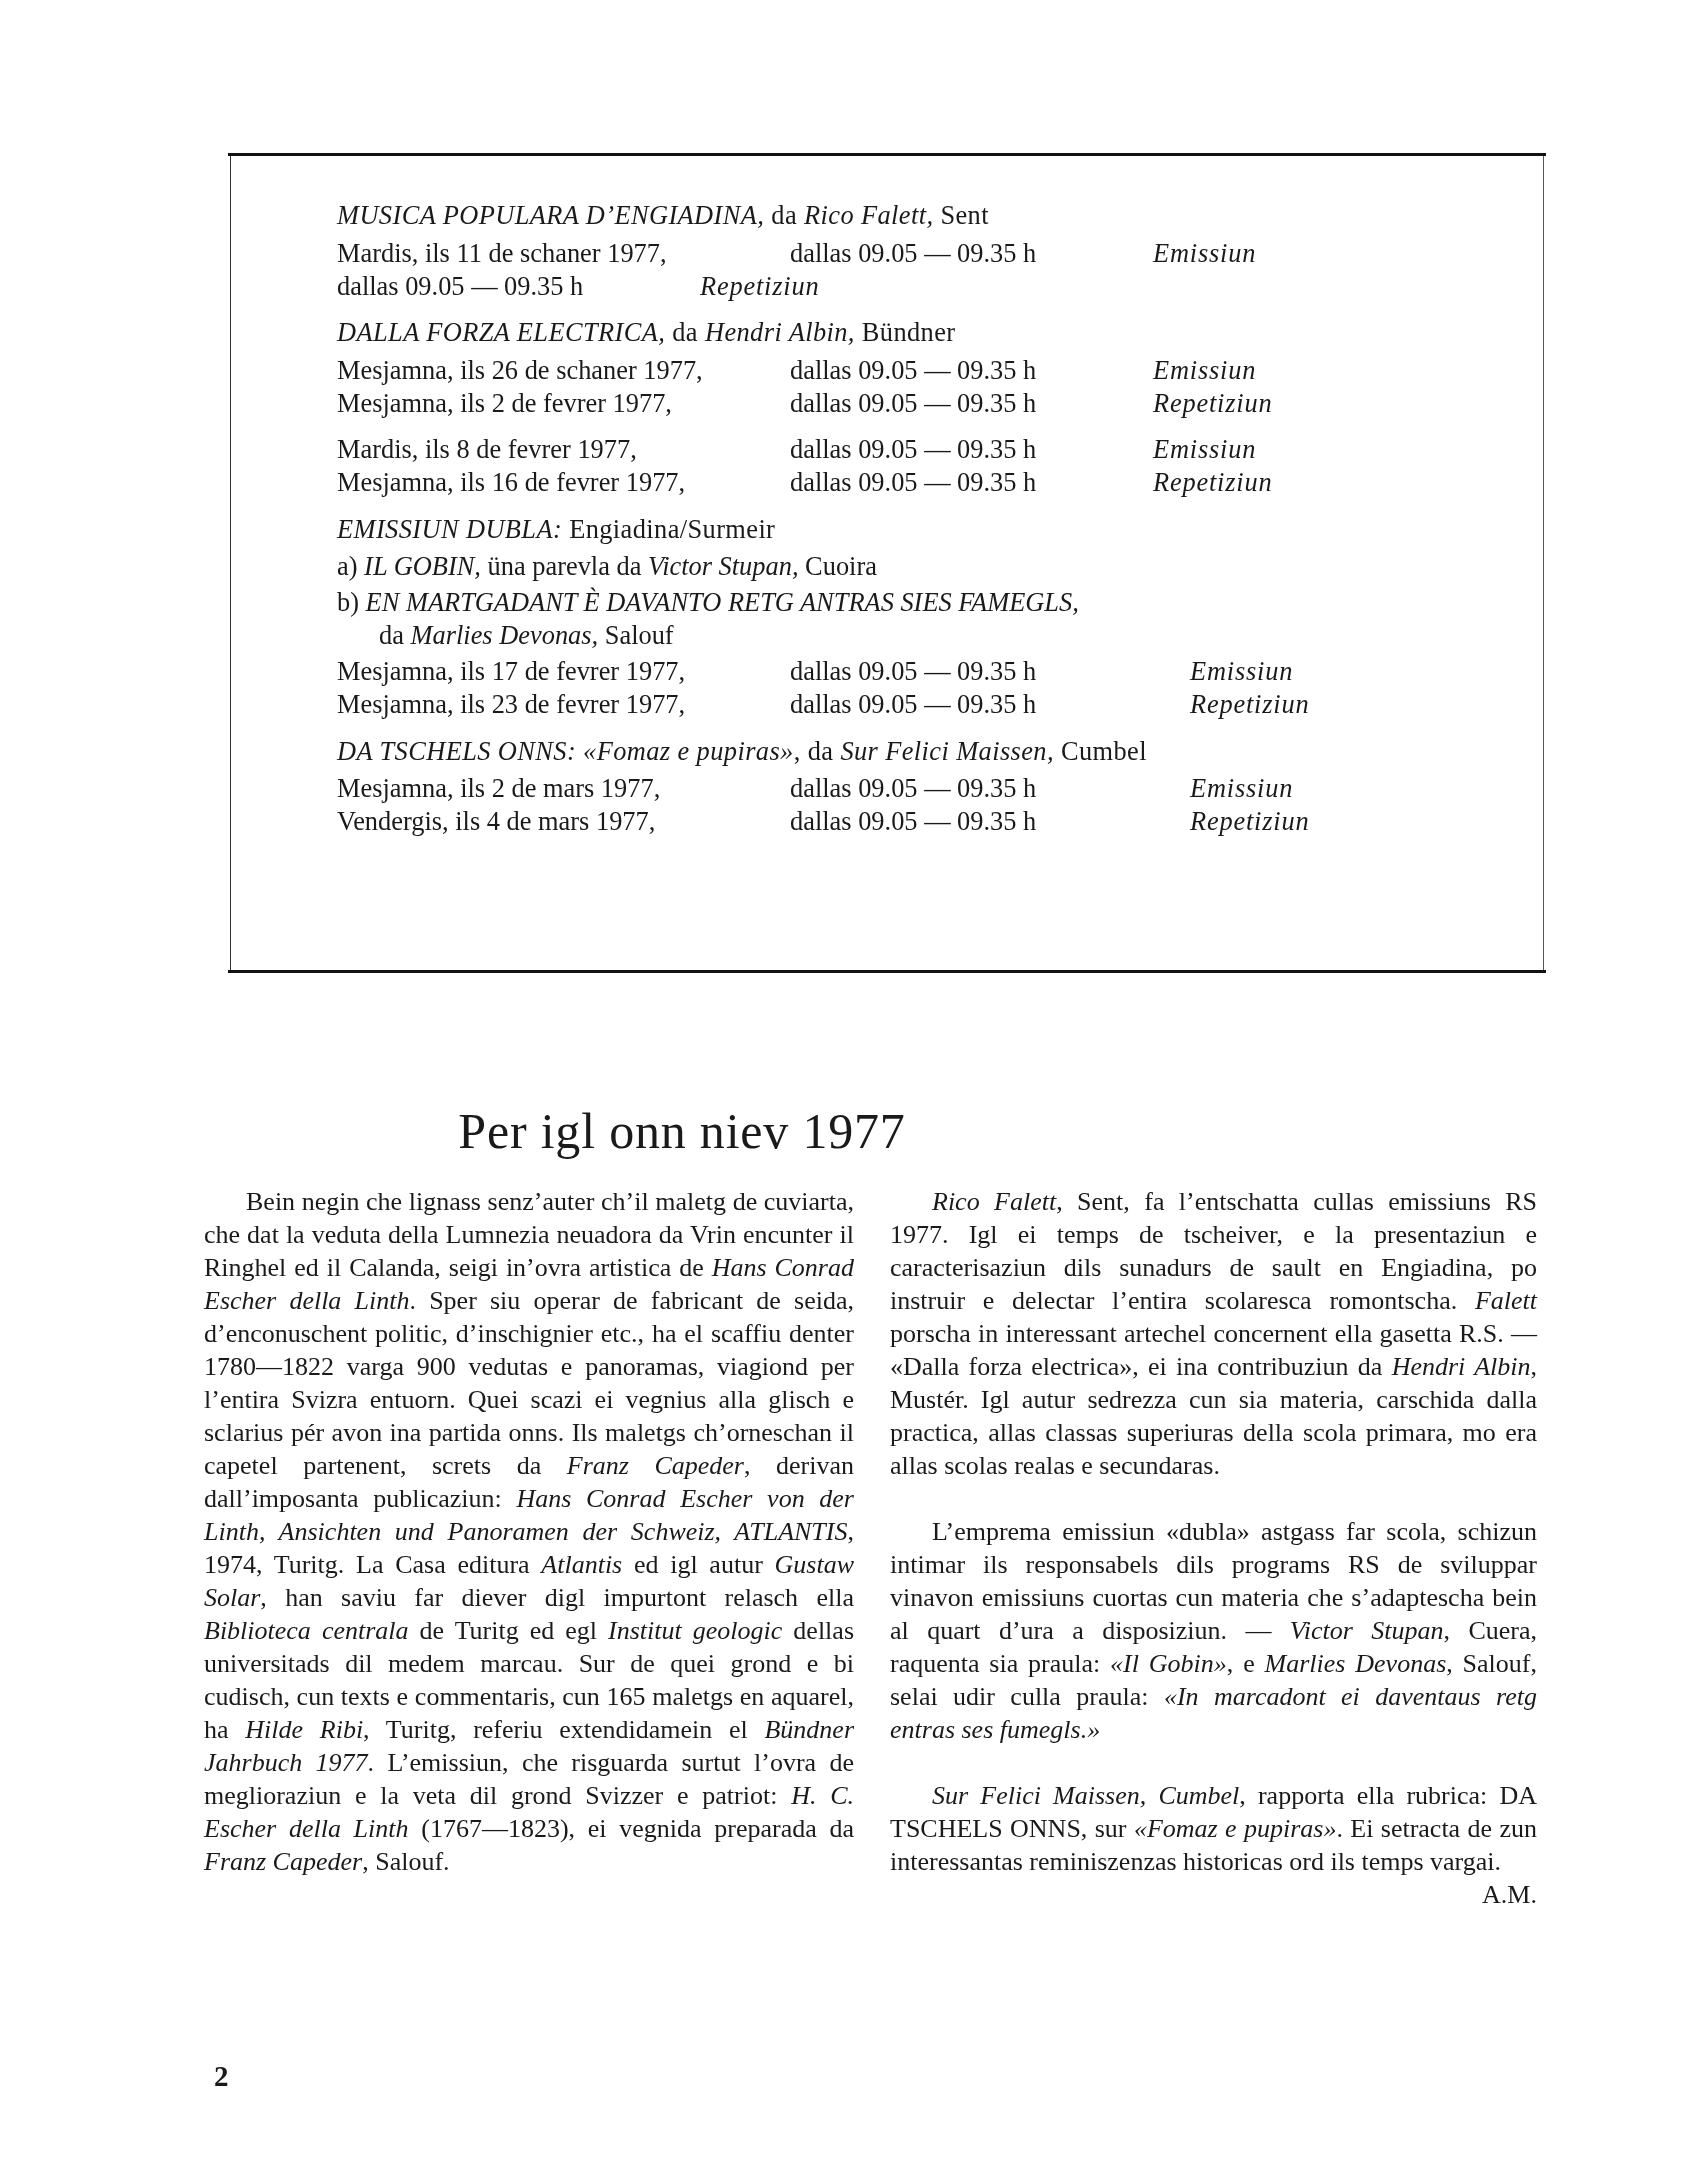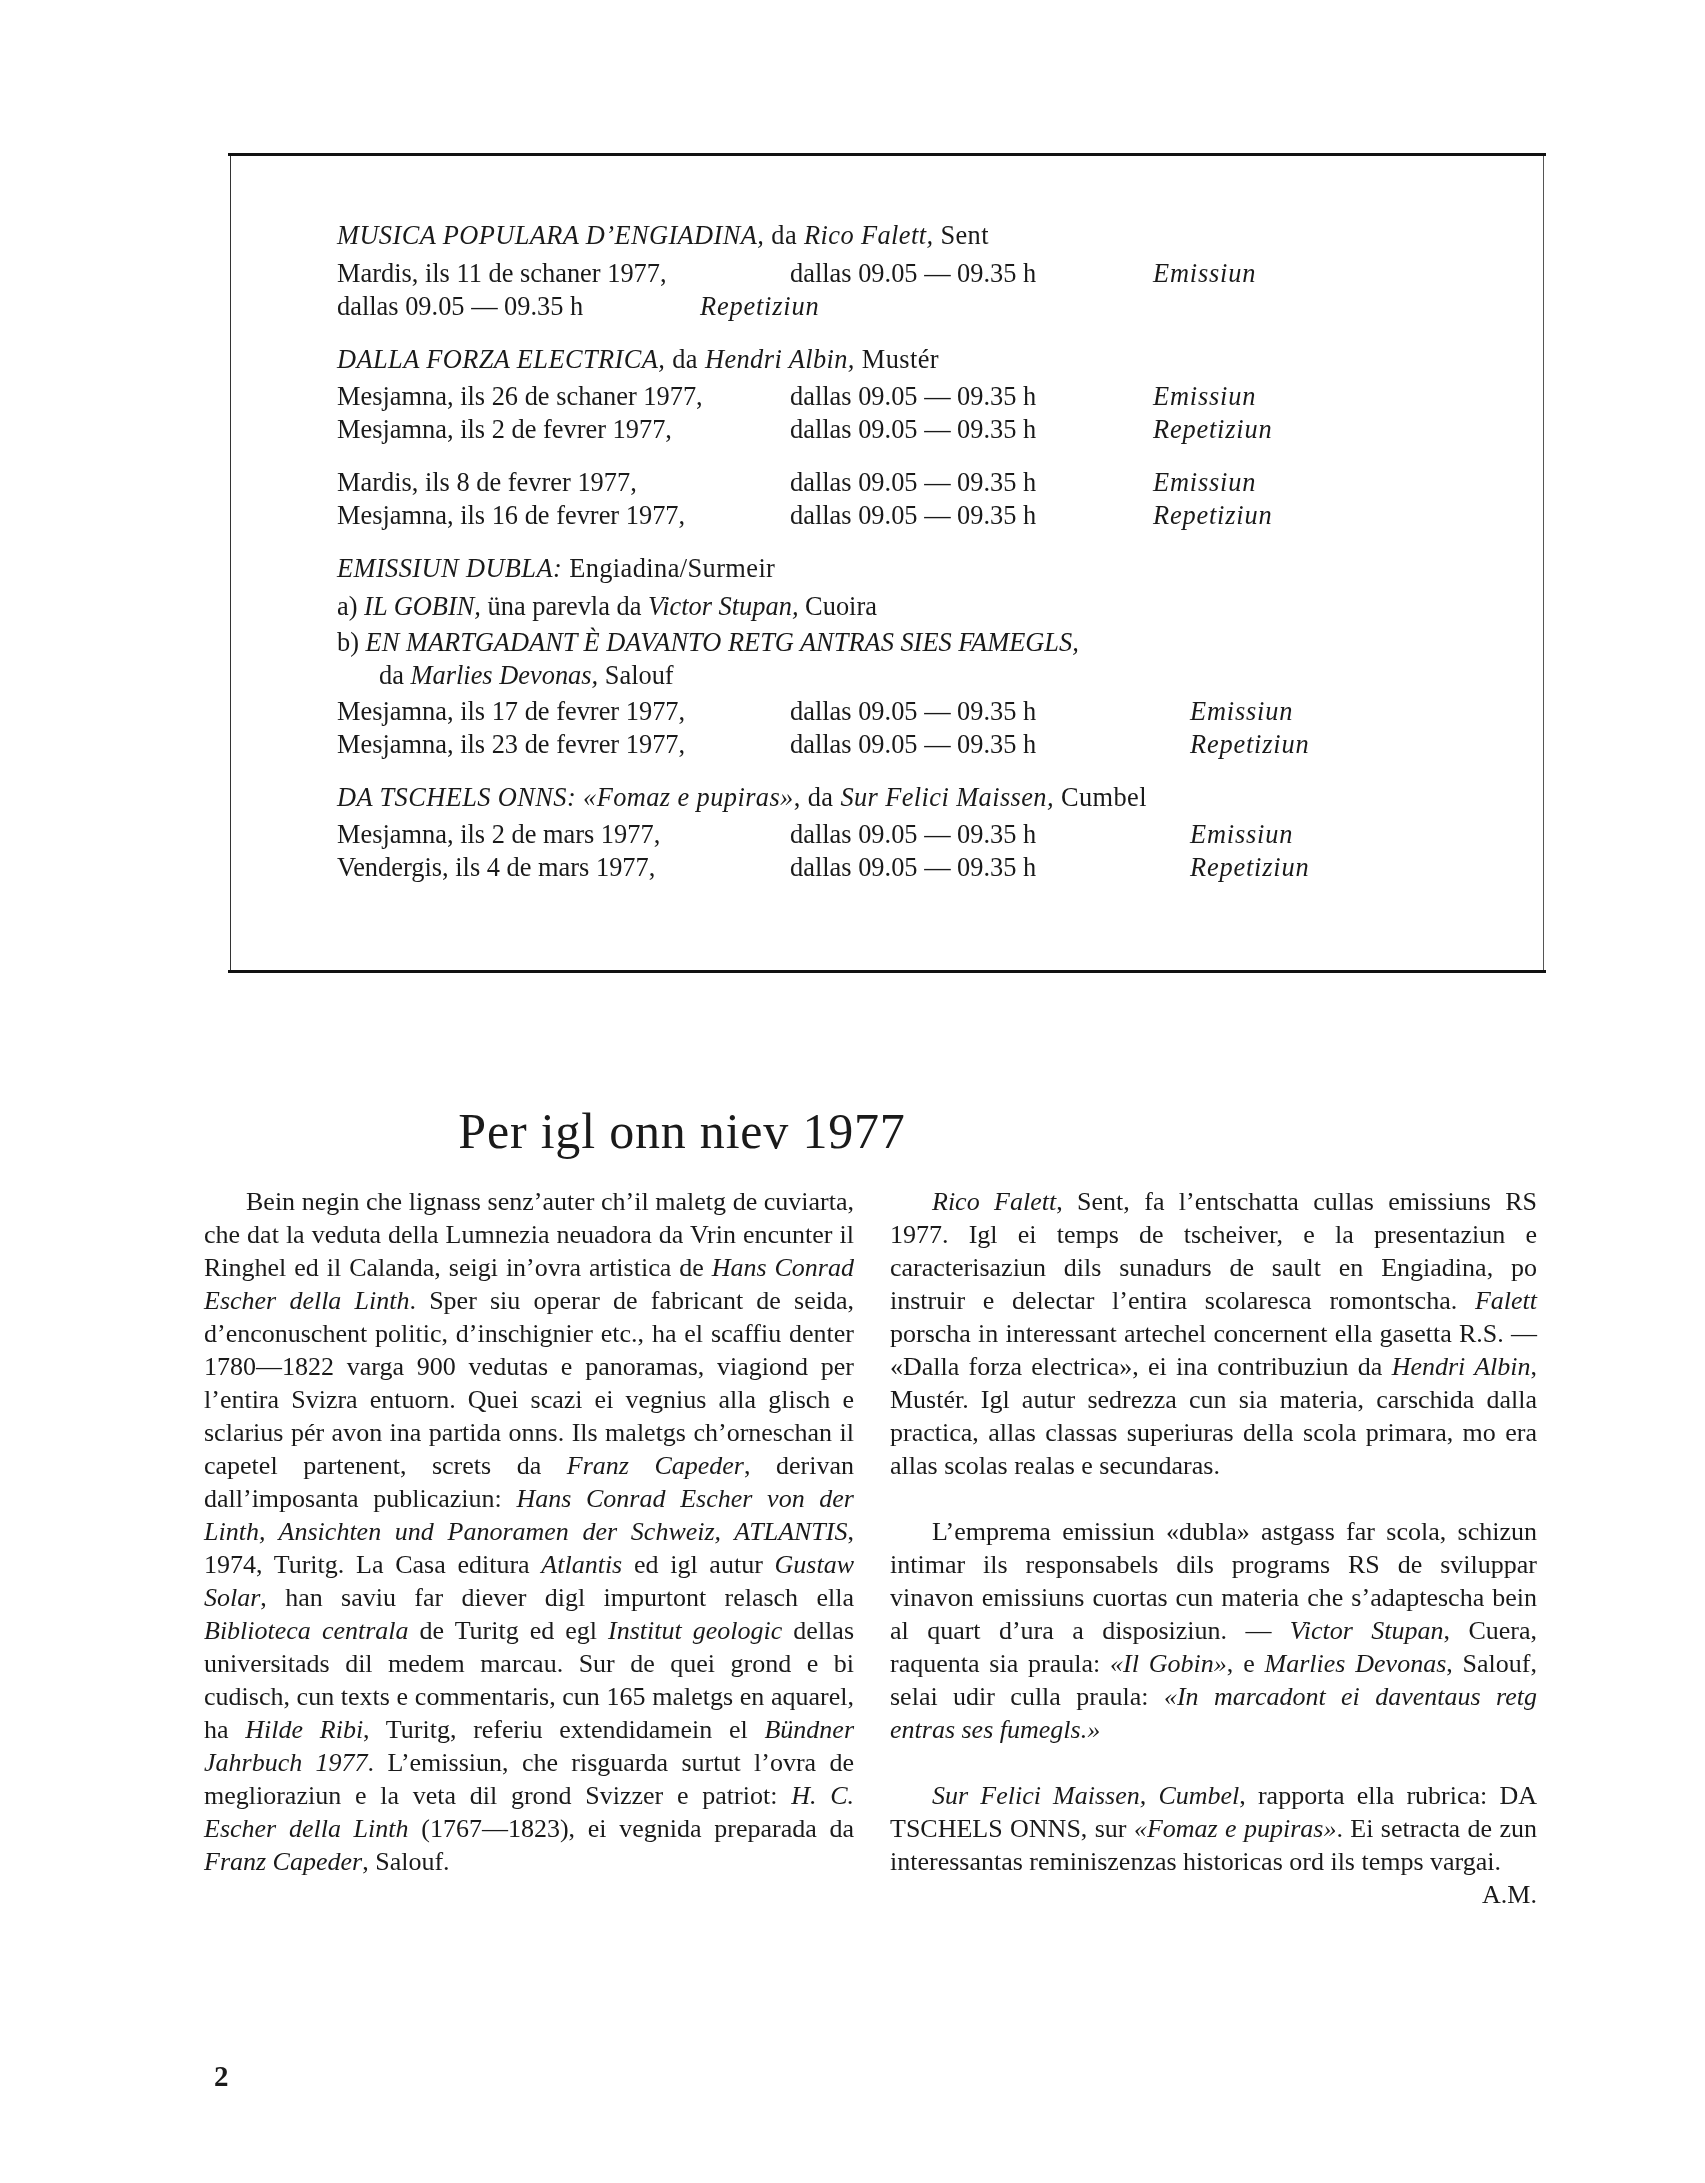--- a/index.html
+++ b/index.html
@@ -6,21 +6,21 @@
   body { width:1706px; height:2183px; position:relative; overflow:hidden;
          font-family:"Liberation Serif", "DejaVu Serif", serif; color:#1a1a1a; }
   i, .it { font-style:italic; }
 
   
   .box { position:absolute; left:230px; top:155px; width:1314px; height:816px;
          border-left:1.5px solid #333; border-right:1.5px solid #555; box-sizing:border-box; }
   .box::before { content:""; position:absolute; left:-3px; right:-3px; top:-2.3px; height:3px; background:#111; }
   .box::after  { content:""; position:absolute; left:-3px; right:-3px; bottom:-2.3px; height:3.8px; background:#111; }
   .box-inner { position:absolute; left:106px; top:44px; right:30px; font-size:26.4px; line-height:33px; }
-  .prog { margin-bottom:13.6px;margin-top:20px; }
+  .prog { margin-bottom:13.6px; }
   .prog-title { letter-spacing:0.4px; margin-bottom:4.5px; }
   .row { display:flex; white-space:nowrap; }
   .row .date { width:453px; }
   .row .time { width:363px; }
   .row .kind { font-style:italic; letter-spacing:0.8px; }
   .row.shift .time { width:400px; }
   .sub { margin:3px 0; }
   .sub .indent { padding-left:42px; }
 
   
@@ -48,21 +48,21 @@
           <span class="time">dallas 09.05 — 09.35 h</span>
           <span class="kind">Emissiun</span>
         </div>
       <div class="row">
           <span class="time">dallas 09.05 — 09.35 h</span>
           <span class="kind">Repetiziun</span>
         </div>
     </div>
 
     <div class="prog">
-      <div class="prog-title"><i>DALLA FORZA ELECTRICA,</i><span> da </span><i>Hendri Albin,</i><span> Mustér</span></div>
+      <div class="prog-title"><i>DALLA FORZA ELECTRICA,</i><span> da </span><i>Hendri Albin,</i><span> Bündner</span></div>
       <div class="row">
           <span class="date">Mesjamna, ils 26 de schaner 1977,</span>
           <span class="time">dallas 09.05 — 09.35 h</span>
           <span class="kind">Emissiun</span>
         </div>
       <div class="row">
           <span class="date">Mesjamna, ils 2 de fevrer 1977,</span>
           <span class="time">dallas 09.05 — 09.35 h</span>
           <span class="kind">Repetiziun</span>
         </div>

